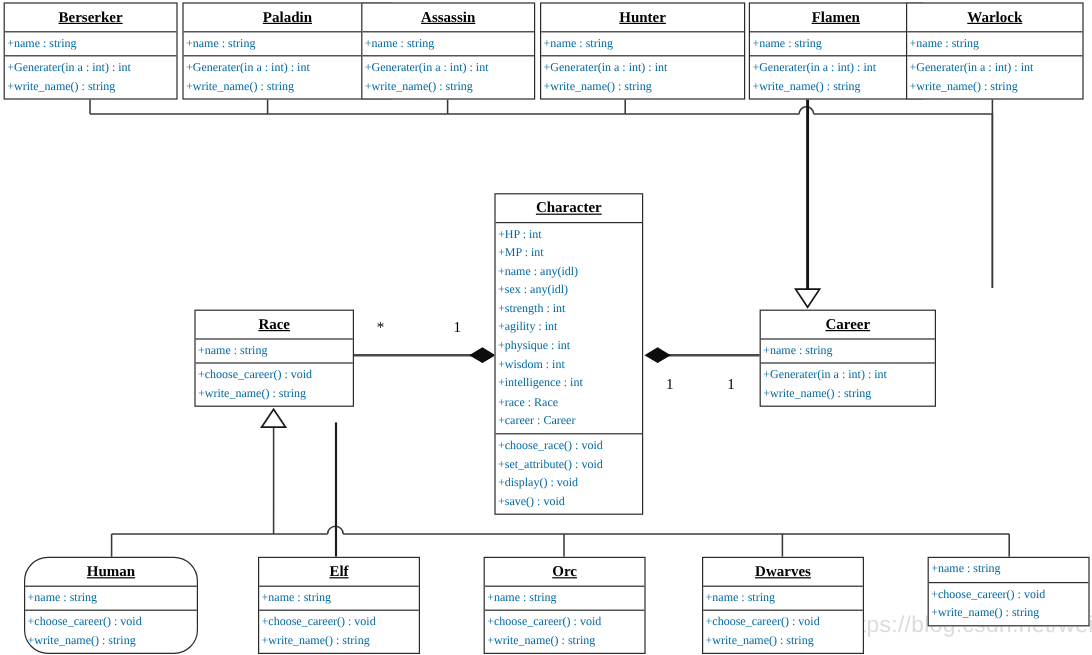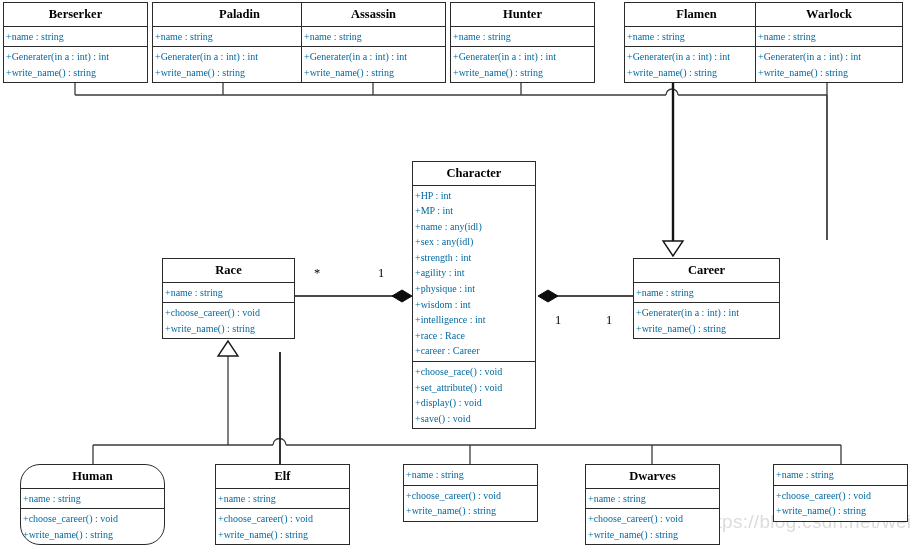--- a/index.html
+++ b/index.html
@@ -32,20 +32,21 @@
   }
   .uml-name {
     text-align: center;
     font-weight: bold;
     font-size: 12.5px;
     line-height: 1;
     padding: 5px 2px 5px 2px;
     border-bottom: 1px solid #2b2b2b;
     color: #000000;
     white-space: nowrap;
+    text-decoration: underline;
   }
   .uml-compartment {
     padding: 2px 0 2px 0;
   }
   .uml-compartment + .uml-compartment {
     border-top: 1px solid #2b2b2b;
   }
   .uml-member {
     font-size: 10px;
     line-height: 15.6px;
@@ -147,21 +148,21 @@
     <div class="uml-name">Assassin</div>
     <div class="uml-compartment">
       <div class="uml-member">+name : string</div>
     </div>
     <div class="uml-compartment">
       <div class="uml-member">+Generater(in a : int) : int</div>
       <div class="uml-member">+write_name() : string</div>
     </div>
   </div>
 
-  <div class="uml-class" style="left:450px; top:2px; width:145px;">
+  <div class="uml-class" style="left:450px; top:2px; width:171px;">
     <div class="uml-name">Hunter</div>
     <div class="uml-compartment">
       <div class="uml-member">+name : string</div>
     </div>
     <div class="uml-compartment">
       <div class="uml-member">+Generater(in a : int) : int</div>
       <div class="uml-member">+write_name() : string</div>
     </div>
   </div>
 
@@ -248,20 +249,21 @@
     <div class="uml-compartment">
       <div class="uml-member">+name : string</div>
     </div>
     <div class="uml-compartment">
       <div class="uml-member">+choose_career() : void</div>
       <div class="uml-member">+write_name() : string</div>
     </div>
   </div>
 
   <div class="uml-class" style="left:403px; top:464px; width:135px;">
+    <div class="uml-name">Orc</div>
     <div class="uml-compartment">
       <div class="uml-member">+name : string</div>
     </div>
     <div class="uml-compartment">
       <div class="uml-member">+choose_career() : void</div>
       <div class="uml-member">+write_name() : string</div>
     </div>
   </div>
 
   <div class="uml-class" style="left:585px; top:464px; width:135px;">

